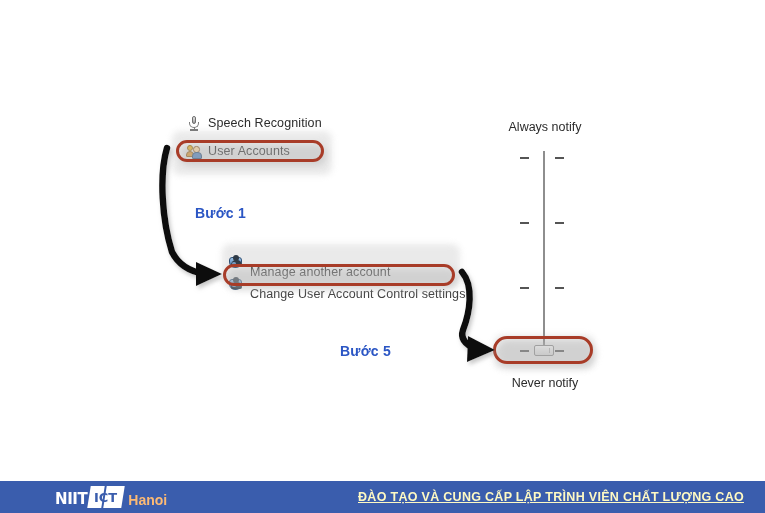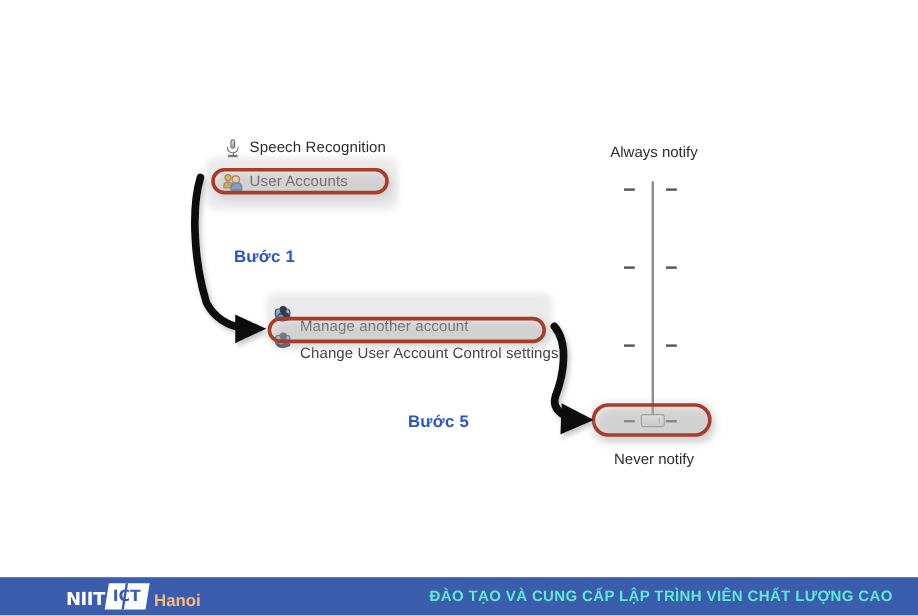--- a/index.html
+++ b/index.html
@@ -270,25 +270,26 @@
   }
   .logo-hanoi {
     color: #fdba74;
     font-size: 14px;
     font-weight: 600;
     margin-left: 3px;
     font-family: "Liberation Sans", sans-serif;
   }
   .footer-tag {
     position: absolute;
-    color: #5eead4;
+    color: #fef9c3;
     font-size: 12.5px;
     font-weight: 600;
     letter-spacing: .3px;
     white-space: nowrap;
+    text-decoration: underline;
   }
 
   
   .arrow-layer {
     position: absolute;
     left: 0; top: 0;
     width: 765px; height: 513px;
     pointer-events: none;
   }
 </style>

